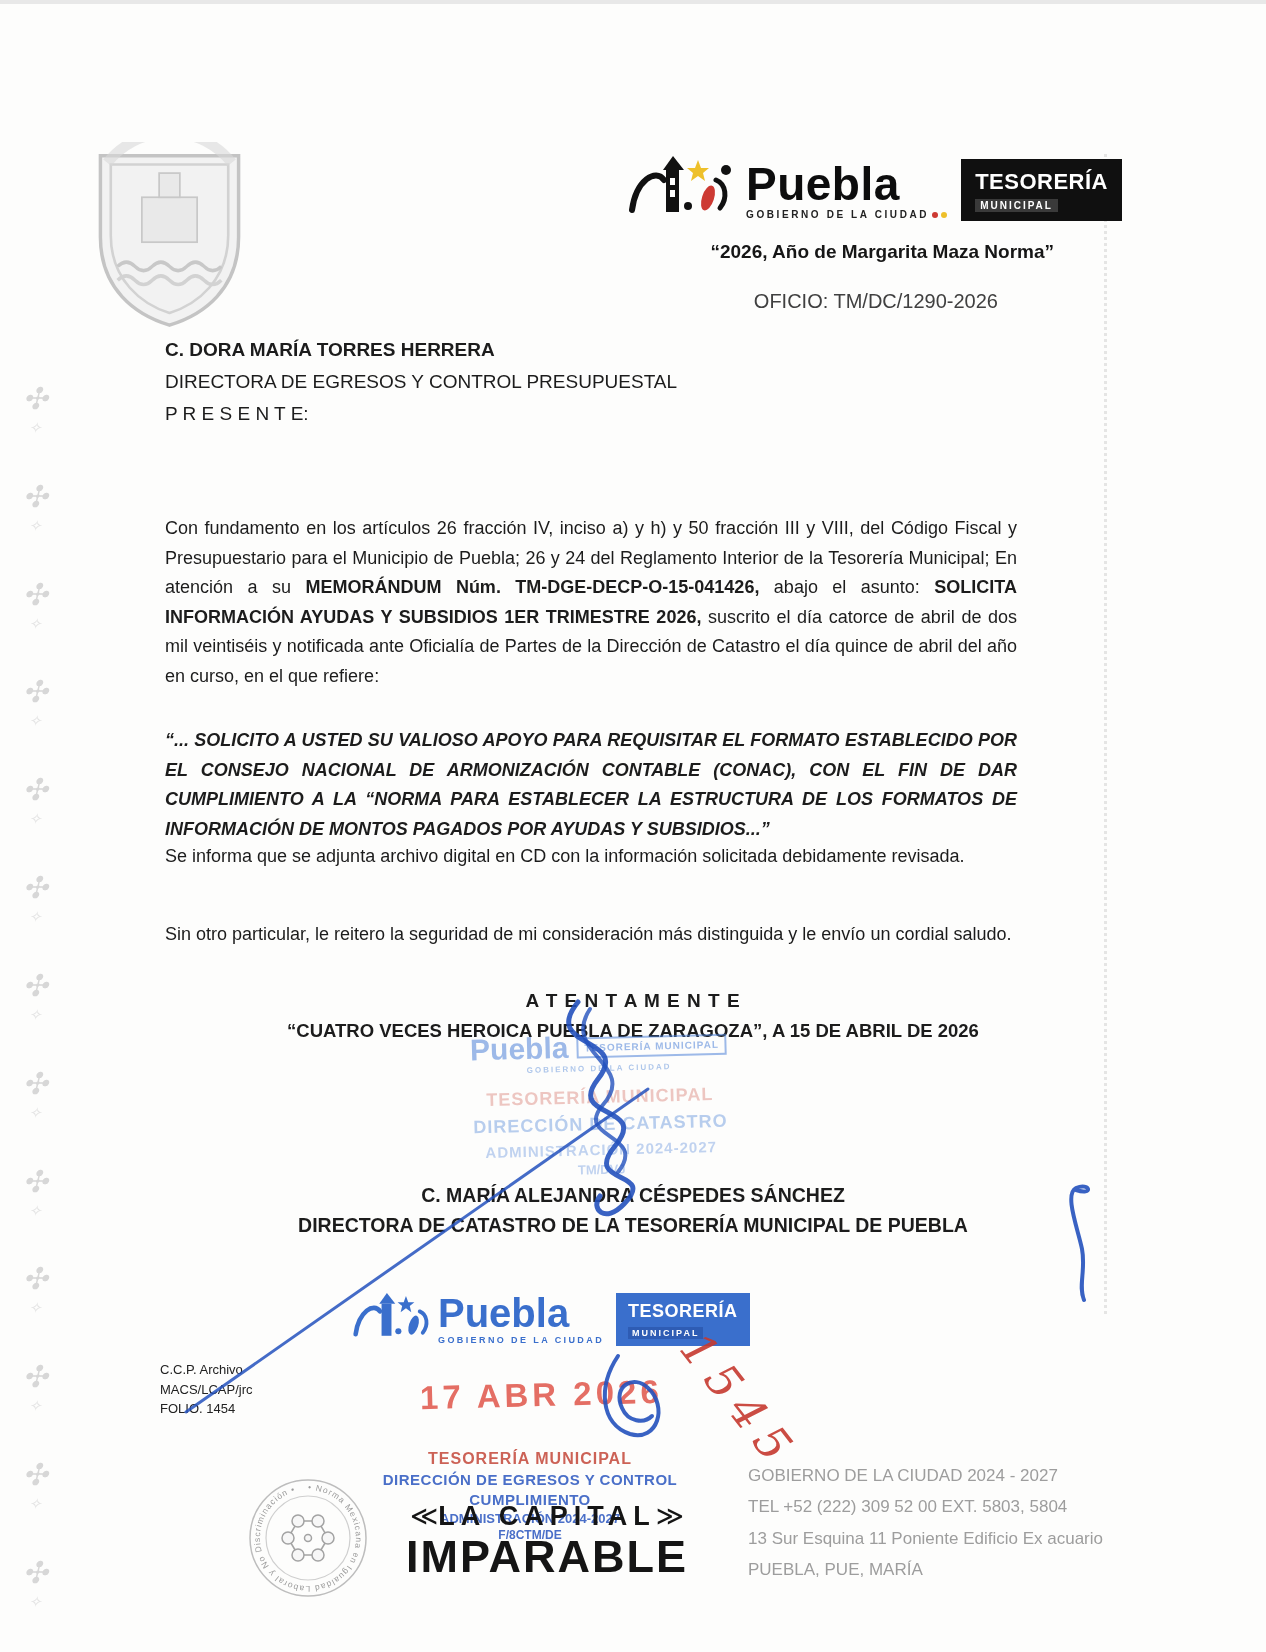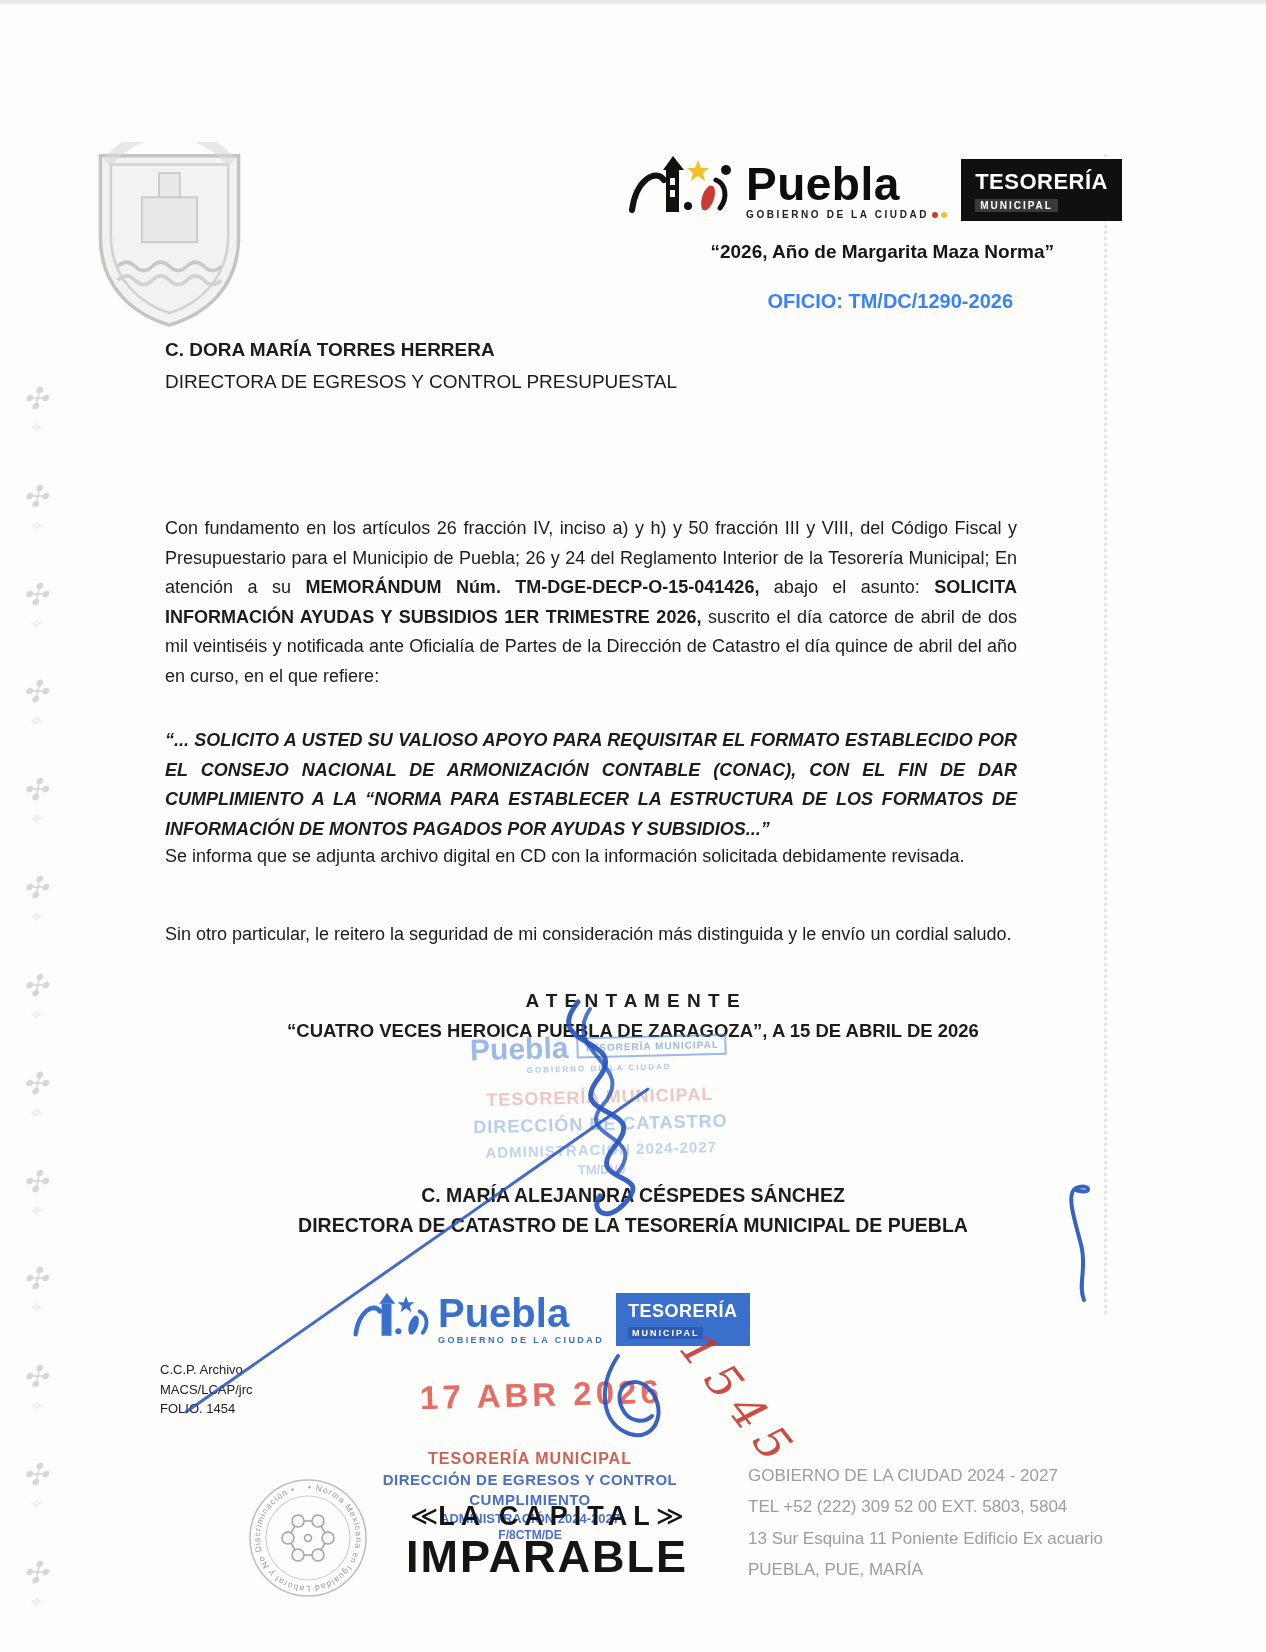--- a/index.html
+++ b/index.html
@@ -29,21 +29,21 @@
   .brand{position:absolute;left:622px;top:146px;display:flex;align-items:center;}
   .brand-marks{margin-right:6px;}
   .brand-name{font-size:46px;font-weight:bold;letter-spacing:.5px;color:#0d0d0d;line-height:1;}
   .brand-gov{font-size:10px;font-weight:bold;letter-spacing:2.6px;color:#222;margin-top:2px;}
   .brand-gov i{display:inline-block;width:6px;height:6px;border-radius:50%;margin-left:3px;vertical-align:middle;}
   .dot-red{background:#cd3a33;} .dot-yel{background:#eec02a;}
   .brand-box{background:#101010;color:#fff;padding:10px 14px 8px;margin-left:14px;text-align:left;}
   .brand-box-l1{font-size:22px;font-weight:bold;letter-spacing:.5px;}
   .brand-box-l2{font-size:10px;font-weight:bold;letter-spacing:2px;background:#3a3a3a;display:inline-block;padding:1px 5px;margin-top:3px;}
   .motto{position:absolute;right:212px;top:237px;font-size:19px;font-weight:bold;color:#161616;}
-  .oficio{position:absolute;right:253px;top:286px;font-size:20px;font-weight:bold;color:#3b82f6;}
+  .oficio{position:absolute;right:268px;top:286px;font-size:20px;font-weight:normal;color:#404040;}
   
   .recipient{position:absolute;left:165px;top:330px;font-size:19px;line-height:1.68;}
   .recipient .r-name{font-weight:bold;}
   
   .bodyp{position:absolute;left:165px;width:852px;font-size:18px;line-height:1.64;text-align:justify;}
   .p1{top:492px;}
   .p1 b{font-weight:bold;}
   .quote{top:704px;font-weight:bold;font-style:italic;}
   .p2{top:820px;}
   .p3{top:898px;}
@@ -163,20 +163,21 @@
       <div class="brand-box-l2">MUNICIPAL</div>
     </div>
   </div>
 
   <div class="motto">“2026, Año de Margarita Maza Norma”</div>
   <div class="oficio">OFICIO: TM/DC/1290-2026</div>
 
   <div class="recipient">
     <div class="r-name">C. DORA MARÍA TORRES HERRERA</div>
     <div>DIRECTORA DE EGRESOS Y CONTROL PRESUPUESTAL</div>
+    <div>P R E S E N T E:</div>
   </div>
 
   <p class="bodyp p1"><span>Con fundamento en los artículos 26 fracción IV, inciso a) y h) y 50 fracción III y VIII, del Código Fiscal y Presupuestario para el Municipio de Puebla; 26 y 24 del Reglamento Interior de la Tesorería Municipal; En atención a su </span><b>MEMORÁNDUM Núm. TM-DGE-DECP-O-15-041426,</b><span> abajo el asunto: </span><b>SOLICITA INFORMACIÓN AYUDAS Y SUBSIDIOS 1ER TRIMESTRE 2026,</b><span> suscrito el día catorce de abril de dos mil veintiséis y notificada ante Oficialía de Partes de la Dirección de Catastro el día quince de abril del año en curso, en el que refiere:</span></p>
 
   <p class="bodyp quote">“... SOLICITO A USTED SU VALIOSO APOYO PARA REQUISITAR EL FORMATO ESTABLECIDO POR EL CONSEJO NACIONAL DE ARMONIZACIÓN CONTABLE (CONAC), CON EL FIN DE DAR CUMPLIMIENTO A LA “NORMA PARA ESTABLECER LA ESTRUCTURA DE LOS FORMATOS DE INFORMACIÓN DE MONTOS PAGADOS POR AYUDAS Y SUBSIDIOS...”</p>
 
   <p class="bodyp p2">Se informa que se adjunta archivo digital en CD con la información solicitada debidamente revisada.</p>
 
   <p class="bodyp p3">Sin otro particular, le reitero la seguridad de mi consideración más distinguida y le envío un cordial saludo.</p>
 

